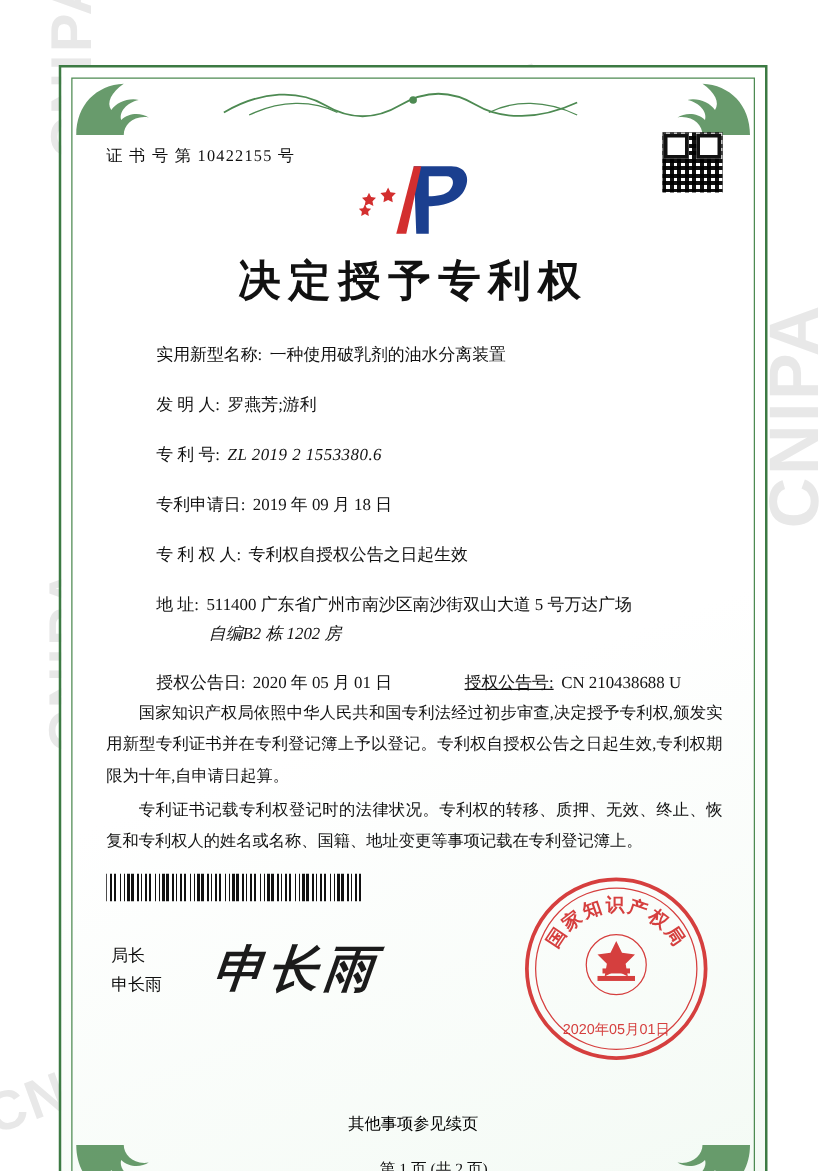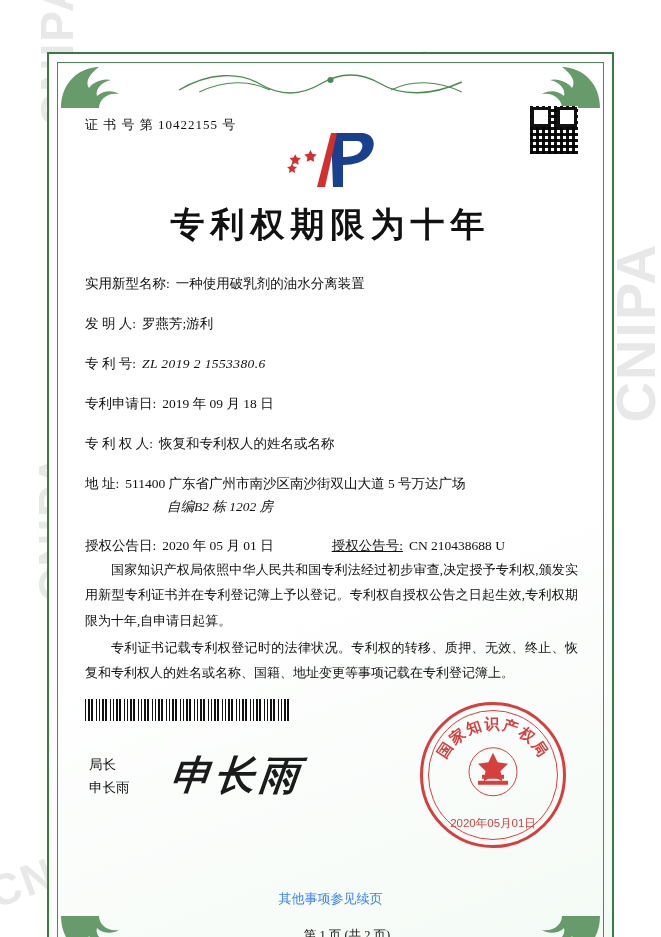--- a/index.html
+++ b/index.html
@@ -98,20 +98,21 @@
     position:absolute;
     left:36px;right:34px;top:220px;
     font-size:13.5px;
     color:#111;
     line-height:1.55;
   }
   .field{
     display:flex;
     margin-bottom:19px;
     align-items:center;
+    margin-left:40px;
   }
   .f-label{
     white-space:nowrap;
     flex:0 0 auto;
   }
   .f-value{
     margin-left:6px;
     flex:1 1 auto;
   }
   .f-value.mono{font-family:"Liberation Serif",serif;letter-spacing:.4px;font-style:italic;}
@@ -211,21 +212,21 @@
     color:#111;
     padding-left:33px;
   }
 
   
   .footnote{
     position:absolute;
     left:0;right:0;top:890px;
     text-align:center;
     font-size:13px;
-    color:#3b82f6;
+    color:#000000;
     z-index:2;
   }
 </style>
 </head>
 <body>
 
 <div id="wm-layer">
     <div class="wm" style="left: -18px; top: 25px; font-size: 46px; transform: rotate(-90deg);">CNIPA</div>
     <div class="wm" style="left: 262px; top: 60px; font-size: 60px; transform: rotate(-18deg);">CNIPA</div>
     <div class="wm" style="left: 545px; top: 300px; font-size: 56px; transform: rotate(-90deg);">CNIPA</div>
@@ -275,42 +276,42 @@
     <svg width="108" height="62" viewBox="0 0 108 62">
       <path d="M54 4 L84 4 C96 4 100 14 94 24 C89 33 76 36 66 36 L66 58 L56 58 Z" fill="#1b3f8f"></path>
       <path d="M66 12 L80 12 C86 12 87 18 83 23 C80 27 72 28 66 28 Z" fill="#ffffff"></path>
       <path d="M54 4 L60 4 L48 58 L40 58 Z" fill="#d32f2f"></path>
       <path d="M38 20 l3 6 7 1 -5 5 1 7 -6 -3 -6 3 1 -7 -5 -5 7 -1z" fill="#d32f2f" transform="scale(.62) translate(16,14)"></path>
       <path d="M22 30 l2.4 4.8 5.6 .8 -4 4 1 5.6 -5 -2.6 -5 2.6 1 -5.6 -4 -4 5.6 -.8z" fill="#d32f2f" transform="scale(.7) translate(4,6)"></path>
       <path d="M18 44 l2 4 4.6 .7 -3.3 3.2 .8 4.6 -4.1 -2.2 -4.1 2.2 .8 -4.6 -3.3 -3.2 4.6 -.7z" fill="#d32f2f" transform="scale(.75) translate(2,2)"></path>
     </svg>
   </div>
 
-  <div class="title">专利权期限为十年</div>
+  <div class="title">决定授予专利权</div>
 
   <div class="fields">
     <div class="field">
       <span class="f-label">实用新型名称:</span>
       <span class="f-value">一种使用破乳剂的油水分离装置</span>
     </div>
     <div class="field">
       <span class="f-label">发  明  人:</span>
       <span class="f-value">罗燕芳;游利</span>
     </div>
     <div class="field">
       <span class="f-label">专  利  号:</span>
       <span class="f-value mono">ZL 2019 2 1553380.6</span>
     </div>
     <div class="field">
       <span class="f-label">专利申请日:</span>
       <span class="f-value">2019 年 09 月 18 日</span>
     </div>
     <div class="field">
       <span class="f-label">专 利 权 人:</span>
-      <span class="f-value">恢复和专利权人的姓名或名称</span>
+      <span class="f-value">专利权自授权公告之日起生效</span>
     </div>
     <div class="field" style="margin-bottom:2px;">
       <span class="f-label">地     址:</span>
       <span class="f-value">511400 广东省广州市南沙区南沙街双山大道 5 号万达广场</span>
     </div>
     <div class="f-sub" style="margin-top:2px;">自编B2 栋 1202 房</div>
 
     <div class="field pubrow">
       <span class="f-label">授权公告日:</span>
       <span class="f-value" style="flex:0 0 auto;">2020 年 05 月 01 日</span>

